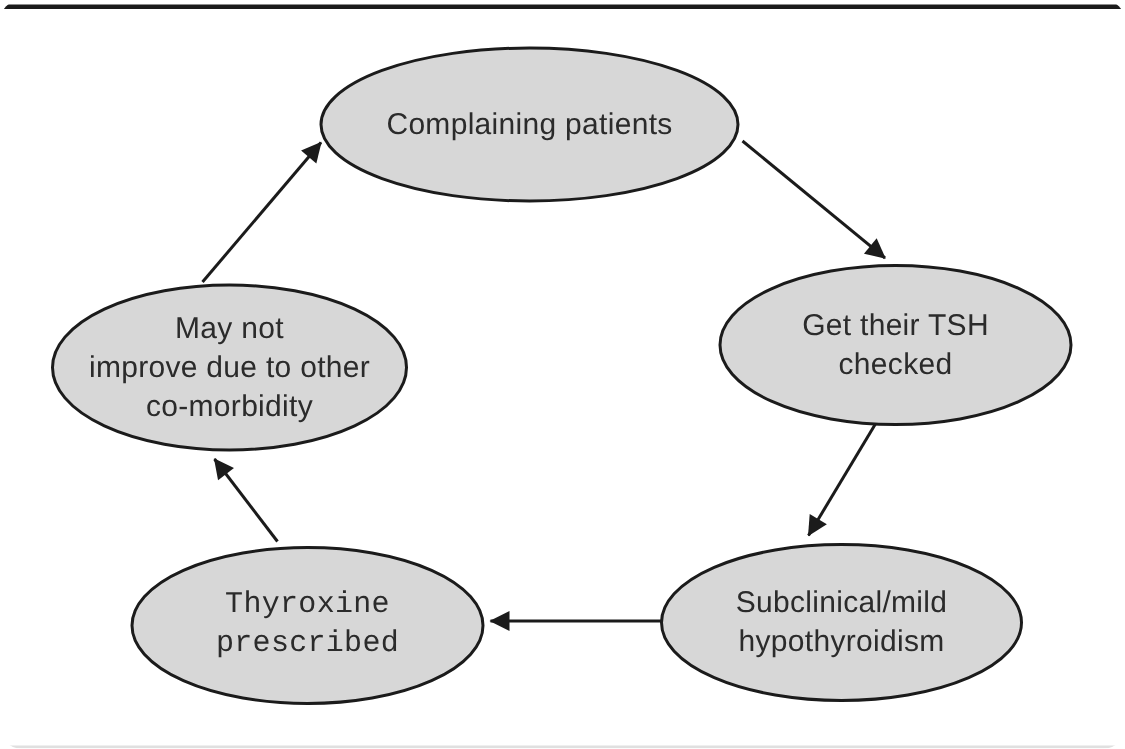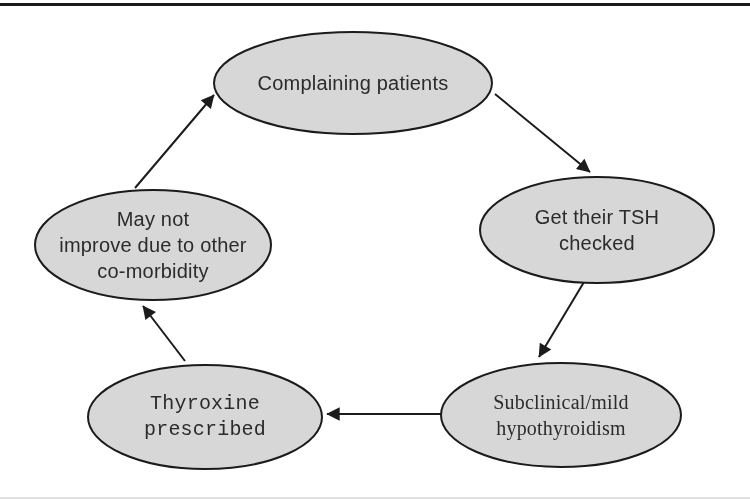--- a/index.html
+++ b/index.html
@@ -7,20 +7,21 @@
     padding: 0;
     background: #ffffff;
     font-family: "Liberation Sans", "DejaVu Sans", sans-serif;
   }
   .stage {
     position: relative;
     width: 750px;
     height: 499px;
     background: var(--bg, #ffffff);
     overflow: hidden;
+    border-radius: 14px;
   }
   .rule-top {
     position: absolute;
     left: 0; top: 3px;
     width: 750px; height: 3px;
     background: var(--rule-top, #1b1b1b);
   }
   .rule-bottom {
     position: absolute;
     left: 0; bottom: 0;
@@ -81,21 +82,21 @@
     <ellipse class="node-shape" cx="561" cy="415" rx="120" ry="52"></ellipse>
     <ellipse class="node-shape" cx="205" cy="417" rx="117" ry="52"></ellipse>
     <ellipse class="node-shape" cx="153" cy="245" rx="118" ry="55"></ellipse>
   </svg>
 
   <div class="node-label" style="left:353px; top:83px;  width:262px;">Complaining patients</div>
 
   <div class="node-label" style="left:597px; top:230px; width:220px;">Get their TSH
 checked</div>
 
-  <div class="node-label" style="left:561px; top:415px; width:228px;font-family:Liberation Serif, serif;">Subclinical/mild
+  <div class="node-label" style="left:561px; top:415px; width:228px;">Subclinical/mild
 hypothyroidism</div>
 
   <div class="node-label" style="left:205px; top:417px; width:220px;font-family:Liberation Mono, monospace;">Thyroxine
 prescribed</div>
 
   <div class="node-label" style="left:153px; top:245px; width:232px;">May not
 improve due to other
 co-morbidity</div>
 
   <div class="rule-bottom"></div>

